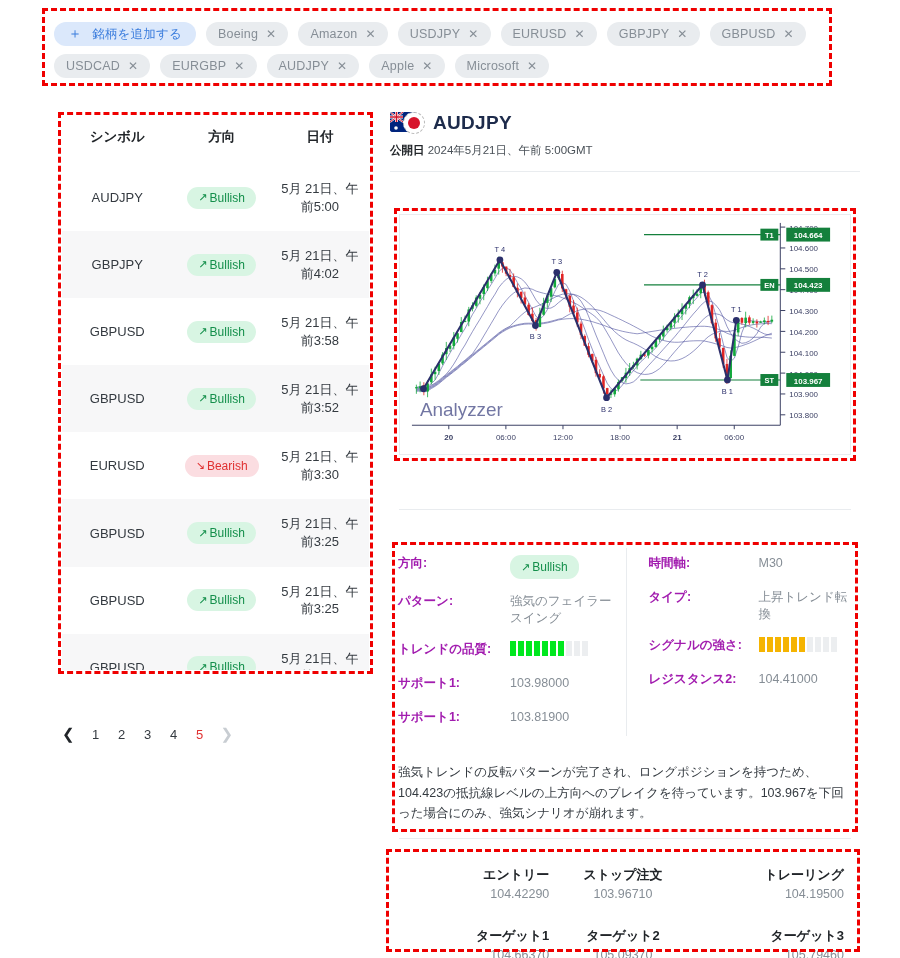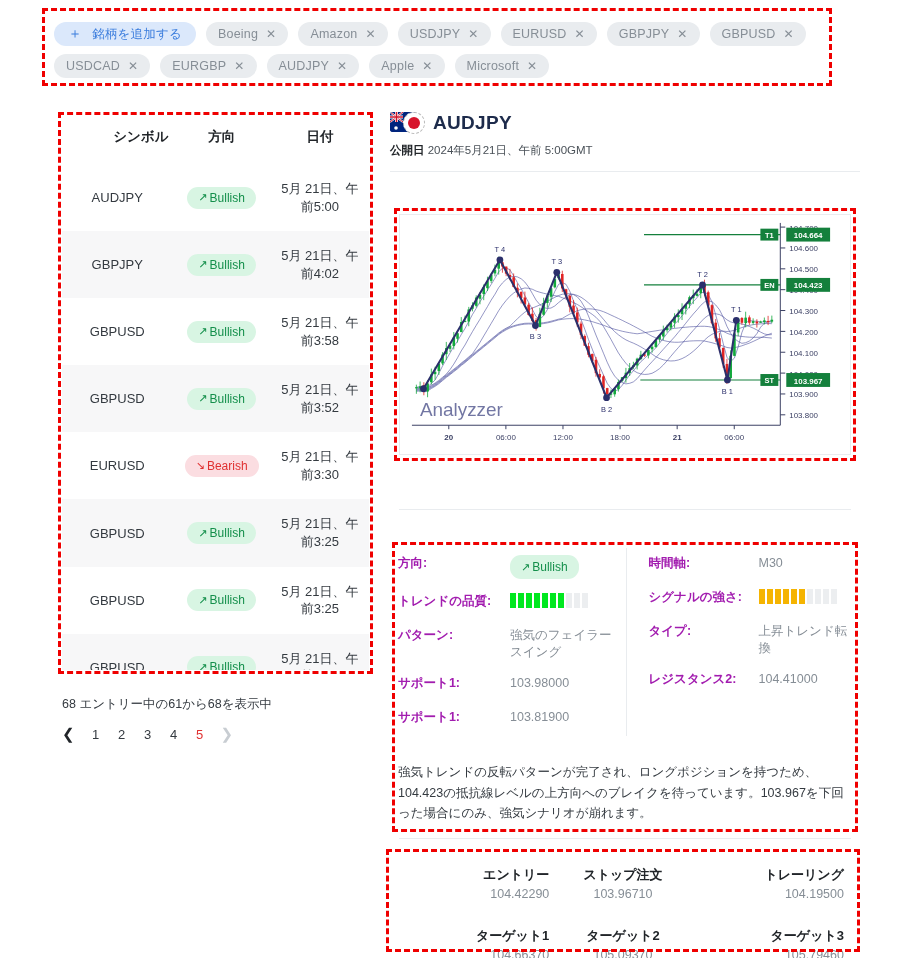--- a/index.html
+++ b/index.html
@@ -25,21 +25,21 @@
   .chip .x { font-size: 12px; font-weight: bold; color: #868e96; }
   .chip-add { background: #dbe8fb; color: #3b7ddd; padding: 0 14px; }
   .chip-add .plus { font-size: 14px; font-weight: 400; margin-right: 2px; }
 
   
   #signals-panel { position: absolute; left: 62px; top: 116px; width: 307px; height: 554px;
                    background: #fff; overflow: hidden; }
   table.signals { width: 100%; border-collapse: collapse; table-layout: fixed; }
   table.signals th { font-size: 13.5px; font-weight: bold; color: #212529; 
                      padding: 12px 4px 18px; background: #fff; }
-  table.signals th:first-child { text-align: right; }
+  table.signals th:first-child { text-align: center; }
   table.signals td { font-size: 13px; color: #343a40; text-align: center; padding: 16px 4px;
                      vertical-align: middle; height: 57px; }
   table.signals tbody tr:nth-child(odd) { background: #ffffff; }
   table.signals tbody tr:nth-child(even) { background: #f7f7f8; }
   .col-sym { width: 36%; }
   .col-dir { width: 32%; }
   .col-date { width: 32%; }
   td.sym { font-size: 13.5px; color: #212529; }
   td.date { font-size: 11.5px; color: #868e96; line-height: 1.35; padding-left: 10px; padding-right: 10px; }
   .badge { display: inline-flex; align-items: center; justify-content: center; gap: 2px;
@@ -245,21 +245,20 @@
                 <span class="arr">↗</span>
                 <span>Bullish</span>
               </span></td>
             <td class="date">5月 21日、午前3:22</td>
           </tr>
         </tbody>
     </table>
   </div>
   <div class="annot" style="left:58px; top:112px; width:315px; height:562px;"></div>
 
-  <div id="pager-info">68 エントリー中の61から68を表示中</div>
   <div id="pager">
       <span class="nav prev">❮</span>
       <span class="pg">1</span>
       <span class="pg">2</span>
       <span class="pg">3</span>
       <span class="pg">4</span>
       <span class="pg active">5</span>
       <span class="nav next">❯</span>
     </div>
 
@@ -585,77 +584,77 @@
   <div id="attrs">
     <div class="attr-col left" id="attr-left">
         <div class="arow">
           <div class="k">方向:</div>
           <div class="v"><span class="badge bull">
               <span class="arr">↗</span>
               <span>Bullish</span>
             </span></div>
         </div>
         <div class="arow">
+          <div class="k">パターン:</div>
+          <div class="v">強気のフェイラースイング</div>
+        </div>
+        <div class="arow">
           <div class="k">トレンドの品質:</div>
           <div class="v">
             <div class="meter">
               <i class="on-green"></i>
               <i class="on-green"></i>
               <i class="on-green"></i>
               <i class="on-green"></i>
               <i class="on-green"></i>
               <i class="on-green"></i>
               <i class="on-green"></i>
               <i></i>
               <i></i>
               <i></i>
             </div>
           </div>
         </div>
         <div class="arow">
-          <div class="k">パターン:</div>
-          <div class="v">強気のフェイラースイング</div>
-        </div>
-        <div class="arow">
           <div class="k">サポート1:</div>
           <div class="v">103.98000</div>
         </div>
         <div class="arow">
           <div class="k">サポート1:</div>
           <div class="v">103.81900</div>
         </div>
       </div>
     <div class="vdiv"></div>
     <div class="attr-col right" id="attr-right">
         <div class="arow">
           <div class="k">時間軸:</div>
           <div class="v">M30</div>
+        </div>
+        <div class="arow">
+          <div class="k">タイプ:</div>
+          <div class="v">上昇トレンド転換</div>
         </div>
         <div class="arow">
           <div class="k">シグナルの強さ:</div>
           <div class="v">
             <div class="meter">
               <i class="on-amber"></i>
               <i class="on-amber"></i>
               <i class="on-amber"></i>
               <i class="on-amber"></i>
               <i class="on-amber"></i>
               <i class="on-amber"></i>
               <i></i>
               <i></i>
               <i></i>
               <i></i>
             </div>
           </div>
         </div>
         <div class="arow">
-          <div class="k">タイプ:</div>
-          <div class="v">上昇トレンド転換</div>
-        </div>
-        <div class="arow">
           <div class="k">レジスタンス2:</div>
           <div class="v">104.41000</div>
         </div>
       </div>
   </div>
   <div class="annot" style="left:392px; top:542px; width:466px; height:290px;"></div>
 
   <div id="desc">強気トレンドの反転パターンが完了され、ロングポジションを持つため、104.423の抵抗線レベルの上方向へのブレイクを待っています。103.967を下回った場合にのみ、強気シナリオが崩れます。</div>
   <div class="rule3"></div>
 

